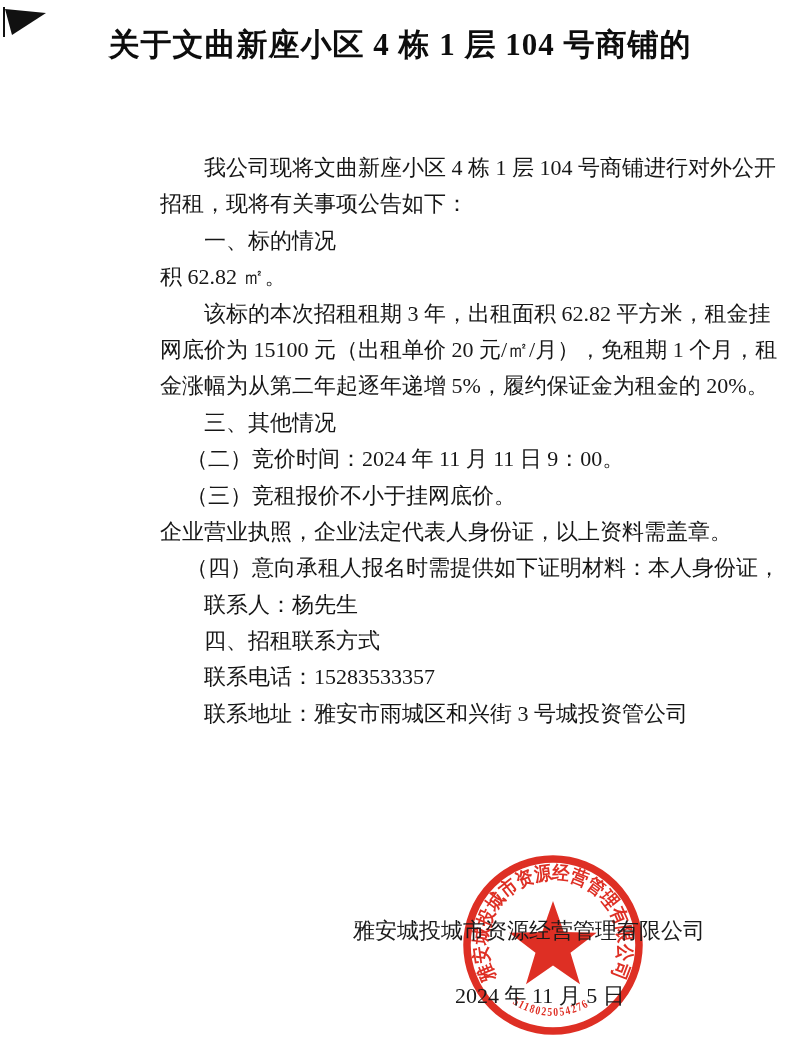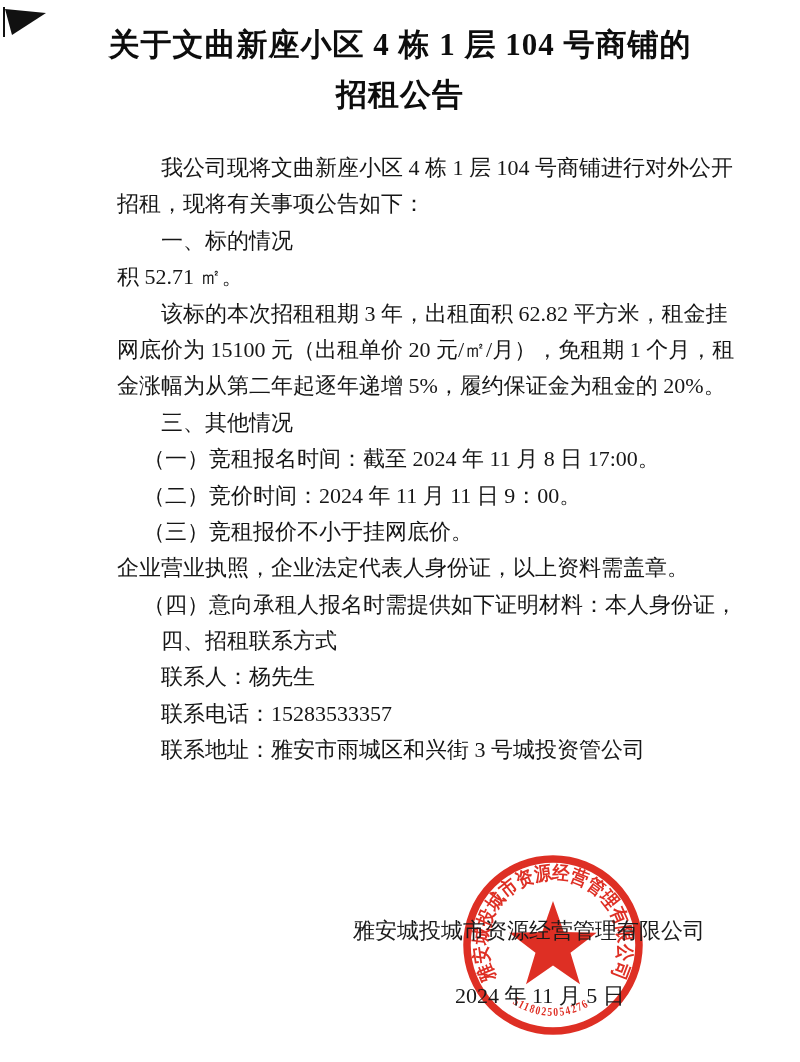--- a/index.html
+++ b/index.html
@@ -22,21 +22,21 @@
     text-align:center;font-weight:bold;font-size:31px;line-height:50px;
     letter-spacing:1px;color:#0d0d0d;
   }
   .title-line{white-space:nowrap;}
   
   .body-text{
     position:absolute;top:150px;left:117px;width:576px;
     font-size:22px;color:#161616;
   }
   .line{
-    height:36.4px;line-height:36.4px;white-space:nowrap;
+    height:36.4px;line-height:36.4px;white-space:nowrap;margin-left:43px;
   }
   .ind{padding-left:44px;}
   .ind-paren{padding-left:26px;}
   
   .sig-company{
     position:absolute;left:353px;top:916px;
     font-size:22px;white-space:nowrap;color:#1a1a1a;z-index:3;
   }
   .sig-date{
     position:absolute;left:455px;top:981px;
@@ -59,39 +59,37 @@
 
 <div class="page">
 
   <svg class="corner-artifact" viewBox="0 0 48 34">
     <polygon points="1,2 3,2 3,32 1,32" fill="#111"></polygon>
     <polygon points="3,4 44,8 10,30" fill="#111"></polygon>
   </svg>
 
   <div class="title">
     <div class="title-line">关于文曲新座小区 4 栋 1 层 104 号商铺的</div>
-    <div class="title-line">招租公告</div>
   </div>
 
   <div class="body-text">
     <div class="line ind">我公司现将文曲新座小区 4 栋 1 层 104 号商铺进行对外公开</div>
     <div class="line">招租，现将有关事项公告如下：</div>
     <div class="line ind">一、标的情况</div>
-    <div class="line">积 52.71 ㎡。</div>
+    <div class="line">积 62.82 ㎡。</div>
     <div class="line ind">该标的本次招租租期 3 年，出租面积 62.82 平方米，租金挂</div>
     <div class="line">网底价为 15100 元（出租单价 20 元/㎡/月），免租期 1 个月，租</div>
     <div class="line">金涨幅为从第二年起逐年递增 5%，履约保证金为租金的 20%。</div>
     <div class="line ind">三、其他情况</div>
-    <div class="line ind-paren">（一）竞租报名时间：截至 2024 年 11 月 8 日 17:00。</div>
     <div class="line ind-paren">（二）竞价时间：2024 年 11 月 11 日 9：00。</div>
     <div class="line ind-paren">（三）竞租报价不小于挂网底价。</div>
     <div class="line">企业营业执照，企业法定代表人身份证，以上资料需盖章。</div>
     <div class="line ind-paren">（四）意向承租人报名时需提供如下证明材料：本人身份证，</div>
+    <div class="line ind">联系人：杨先生</div>
     <div class="line ind">四、招租联系方式</div>
-    <div class="line ind">联系人：杨先生</div>
     <div class="line ind">联系电话：15283533357</div>
     <div class="line ind">联系地址：雅安市雨城区和兴街 3 号城投资管公司</div>
   </div>
 
   <svg class="seal" viewBox="0 0 190 190">
     <circle cx="95" cy="95" r="86" fill="none" stroke="#dd2318" stroke-width="7.5"></circle>
     <polygon fill="#dd2318" points="95,51 105.8,82.1 138.7,82.8 112.5,102.7 122,134.2 95,115.4 68,134.2 77.5,102.7 51.3,82.8 84.2,82.1"></polygon>
     <defs>
       <path id="seal-top-arc" d="M 37.8 128 A 66 66 0 1 1 152.2 128" fill="none"></path>
       <path id="seal-bottom-arc" d="M 54.3 153.2 A 71 71 0 0 0 135.7 153.2" fill="none"></path>

